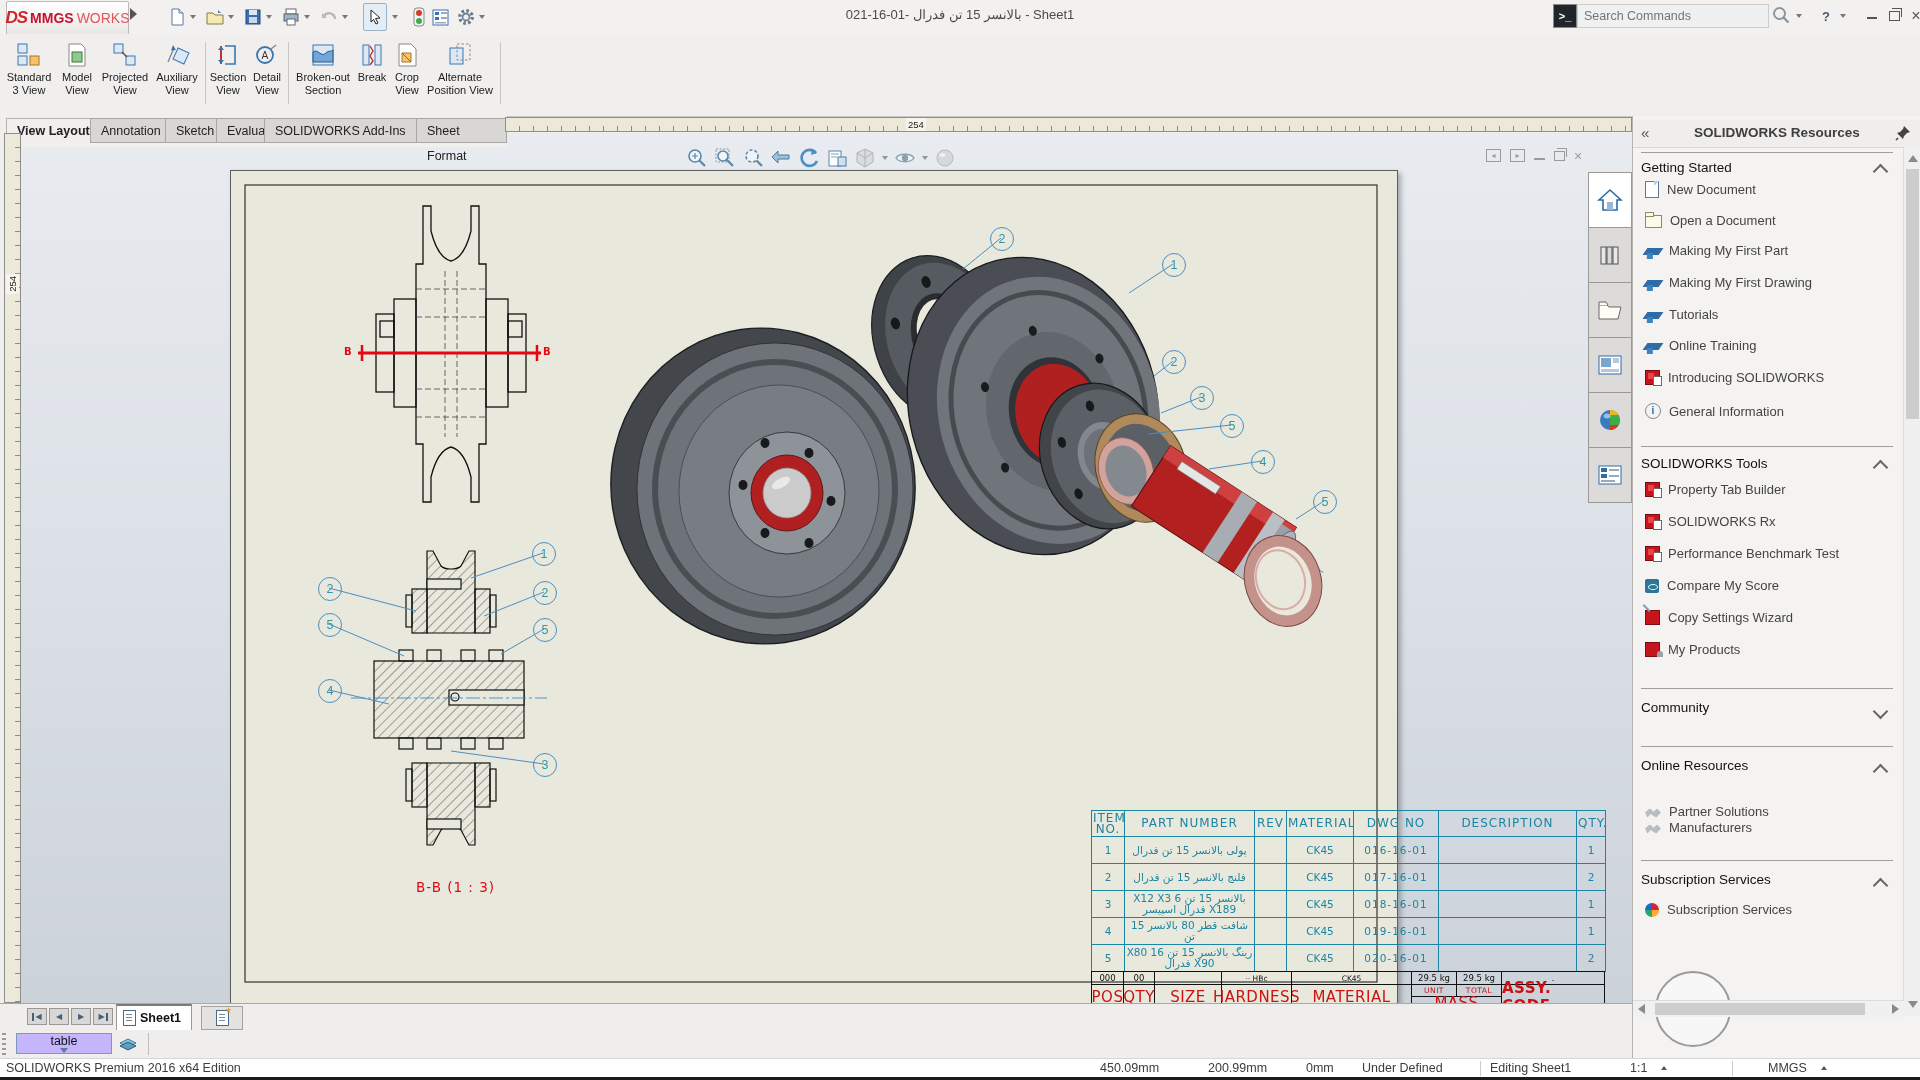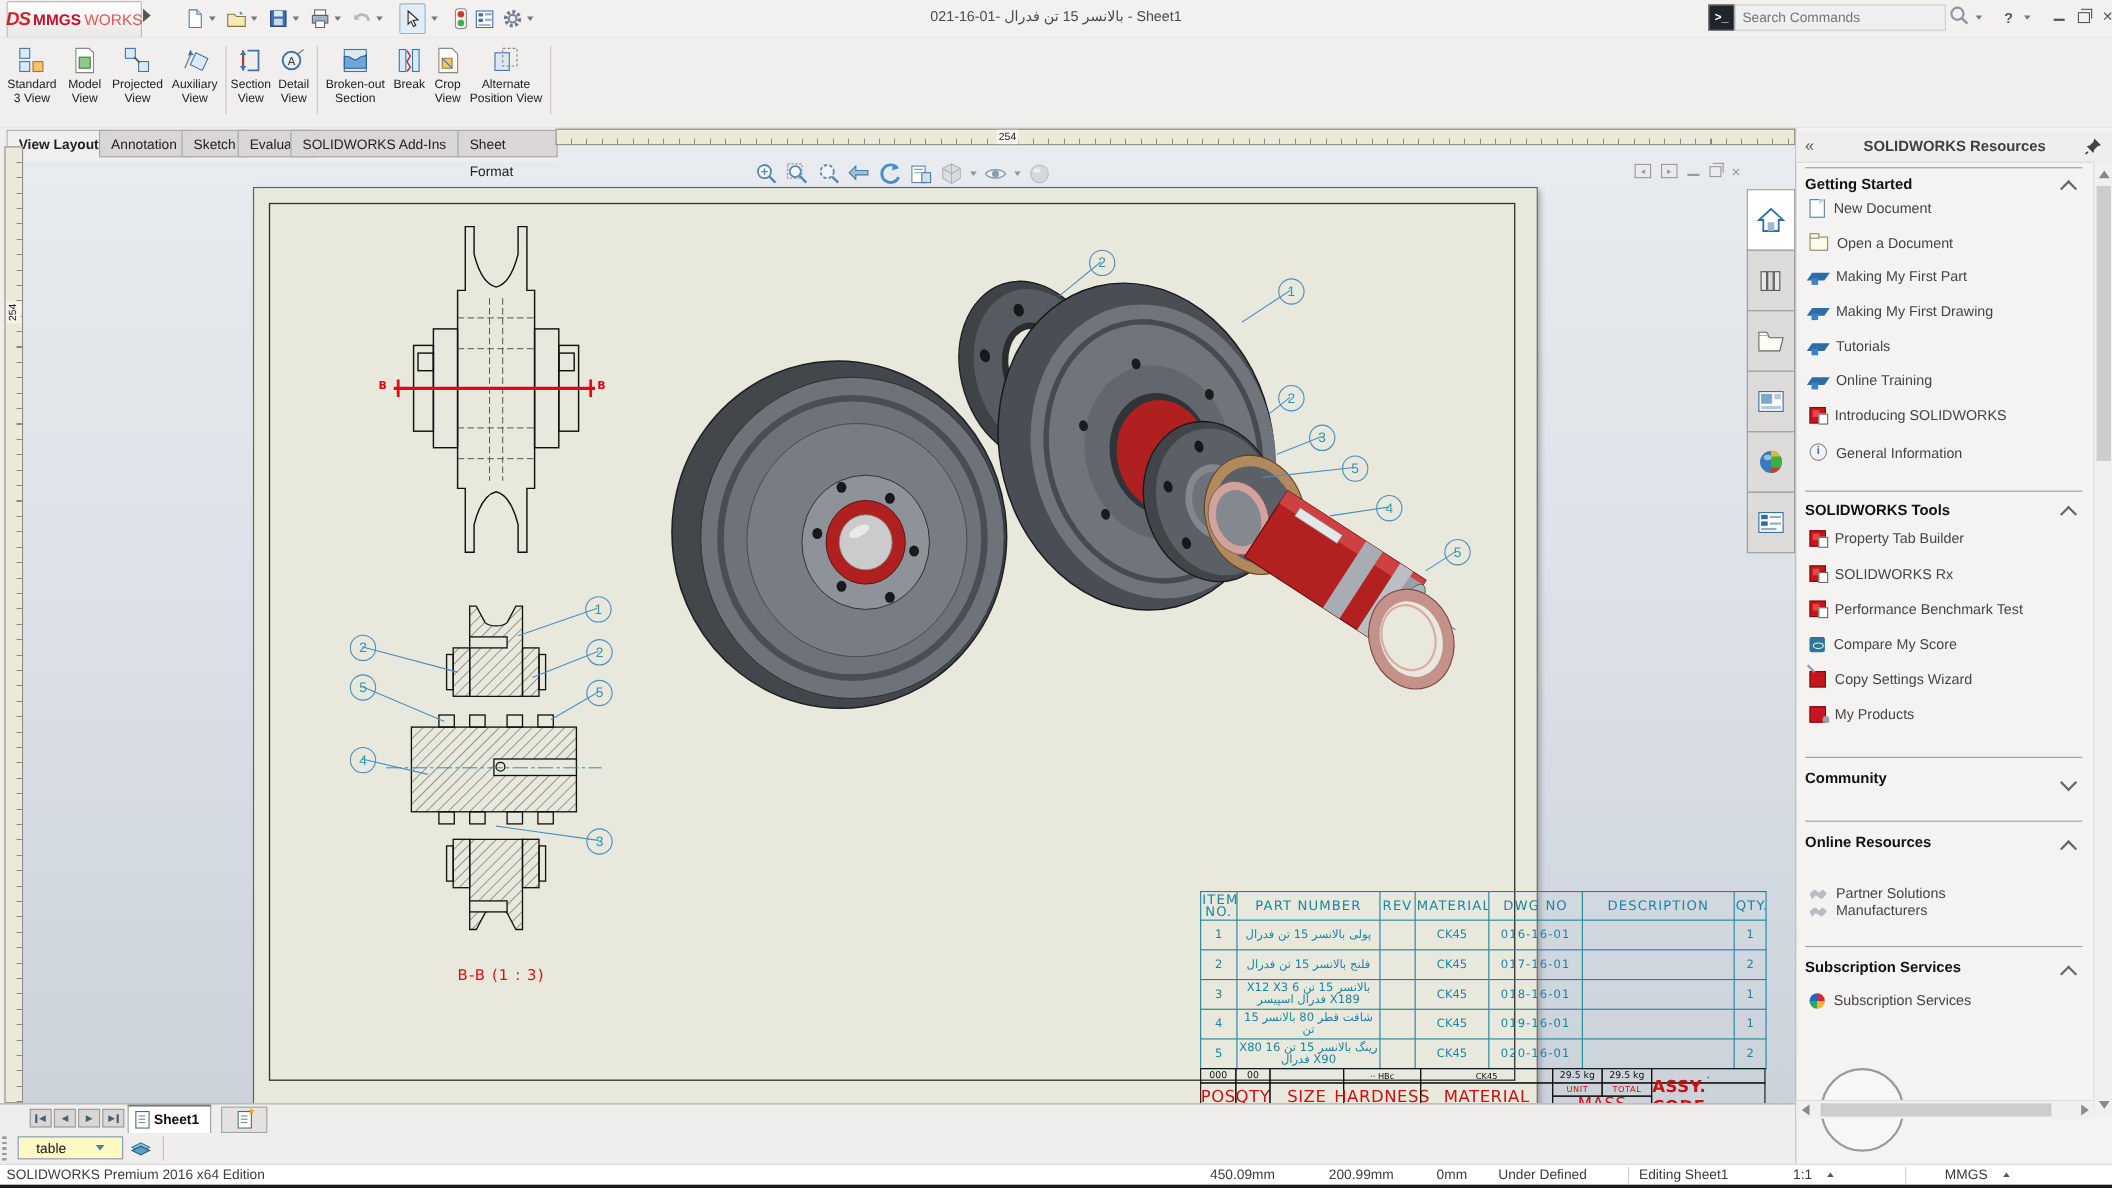--- a/index.html
+++ b/index.html
@@ -103,38 +103,38 @@
   .navbtn{position:absolute;top:4px;width:20px;height:17px;background:#d9d7d5;border:1px solid #9a9896;box-sizing:border-box;
           color:#44617a;font-size:8px;display:flex;align-items:center;justify-content:center;gap:1px;}
   .navbar{display:inline-block;width:2px;height:8px;background:#44617a;}
   #sheettab{position:absolute;left:116px;top:0px;height:24px;background:#ffffff;border:1px solid #9a9896;border-top:2px solid #7d7b78;
             display:flex;align-items:center;padding:0 10px 0 6px;font-weight:bold;font-size:12.5px;color:#111;gap:4px;}
   #addsheettab{position:absolute;left:201px;top:2px;width:40px;height:22px;background:#e4e2e0;border:1px solid #a5a3a0;
             display:flex;align-items:center;justify-content:center;}
   #btoolbar{left:0;top:1030px;width:1632px;height:28px;background:#f0eeed;z-index:5;}
   .grip{position:absolute;left:2px;top:3px;width:4px;height:22px;
         background-image:repeating-linear-gradient(to bottom,#9a9a9a 0 2px,transparent 2px 5px);}
-  #combo{position:absolute;left:16px;top:3px;width:96px;height:21px;background:#fef9c3;border:1px solid #7a9ab5;box-sizing:border-box;
-         display:flex;align-items:center;justify-content:space-between;padding:0 16px;font-size:12.5px;color:#111;}
+  #combo{position:absolute;left:16px;top:3px;width:96px;height:21px;background:#c4b5fd;border:1px solid #7a9ab5;box-sizing:border-box;
+         display:flex;align-items:center;justify-content:space-between;padding:0 16px;font-size:12.5px;color:#111;flex-direction:column;}
   .combo-chev{width:0;height:0;border-top:5px solid #5a7a95;border-left:4px solid transparent;border-right:4px solid transparent;}
   #btb-sep{position:absolute;left:148px;top:3px;width:1px;height:22px;background:#c0beba;}
   #statusbar{left:0;top:1058px;width:1920px;height:19px;background:#ffffff;border-top:1px solid #d8d6d3;font-size:12.5px;color:#3c3c3c;z-index:6;}
   #statusbar .sb{position:absolute;top:1px;line-height:17px;}
   .sbsep{position:absolute;top:2px;width:1px;height:15px;background:#cccccc;}
   .sbcaret{display:inline-block;width:0;height:0;border-bottom:4px solid #555;border-left:3.5px solid transparent;border-right:3.5px solid transparent;margin-left:14px;margin-bottom:2px;}
   #blackstrip{left:0;top:1077px;width:1920px;height:3px;background:#1b1b1b;z-index:7;}
 
   
   #taskpane{left:1632px;top:116px;width:288px;height:942px;background:#f4f3f2;border-left:1px solid #b7b5b2;z-index:5;}
   #tp-header{position:absolute;left:0;top:4px;width:288px;height:27px;background:#f0eeec;border-bottom:1px solid #d9d7d4;}
   #tp-title{position:absolute;left:0;top:5px;width:288px;text-align:center;font-weight:bold;font-size:13.5px;color:#3f3f3f;}
   .tp-chevL{position:absolute;left:8px;top:4px;font-size:15px;color:#555;}
   .tp-pin{position:absolute;right:10px;top:5px;}
   .tp-rule{position:absolute;left:8px;width:252px;height:1px;background:#9f9d9a;}
-  .tp-sect{position:absolute;left:8px;font-weight:bold;font-size:13.5px;color:#111;}
+  .tp-sect{position:absolute;left:8px;font-weight:normal;font-size:13.5px;color:#111;}
   .chev{position:absolute;left:242px;width:9px;height:9px;border-left:2px solid #666;border-top:2px solid #666;}
   .chev.up{transform:rotate(45deg);}
   .chev.down{transform:rotate(225deg);margin-top:-4px;}
   .tp-item{position:absolute;left:12px;display:flex;align-items:center;gap:8px;font-size:13px;color:#444;}
   .tp-item .lbl{white-space:nowrap;}
   
   #tp-vscroll{position:absolute;right:0;top:31px;width:17px;height:869px;background:#f0f0f0;border-left:1px solid #dcdcdc;}
   #tp-vthumb{position:absolute;left:2px;top:22px;width:13px;height:250px;background:#cdcdcd;}
   #tp-hscroll{position:absolute;left:0;top:884px;width:271px;height:16px;background:#f0f0f0;border-top:1px solid #dcdcdc;}
   #tp-hthumb{position:absolute;left:22px;top:2px;width:210px;height:12px;background:#cdcdcd;}

